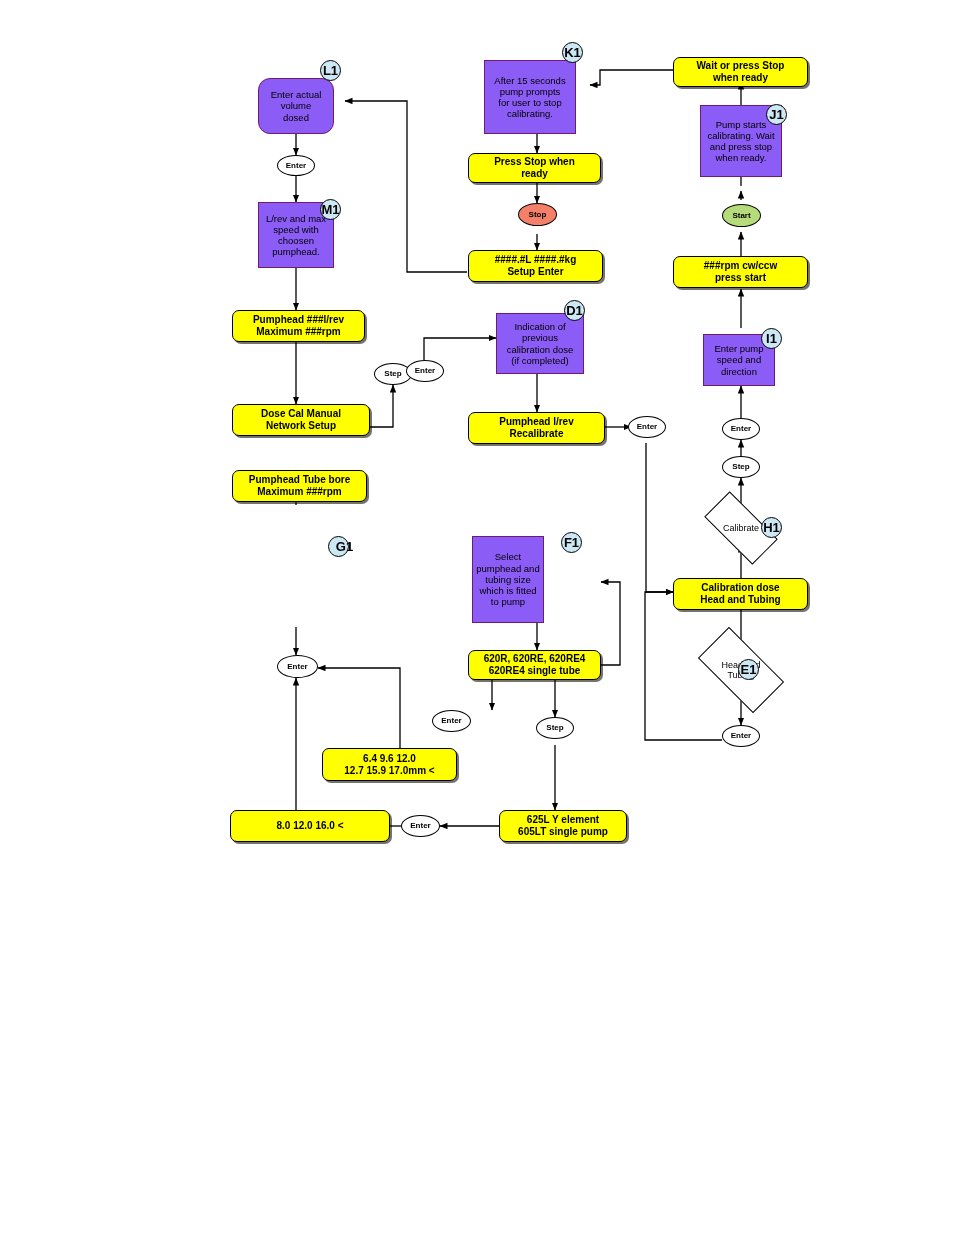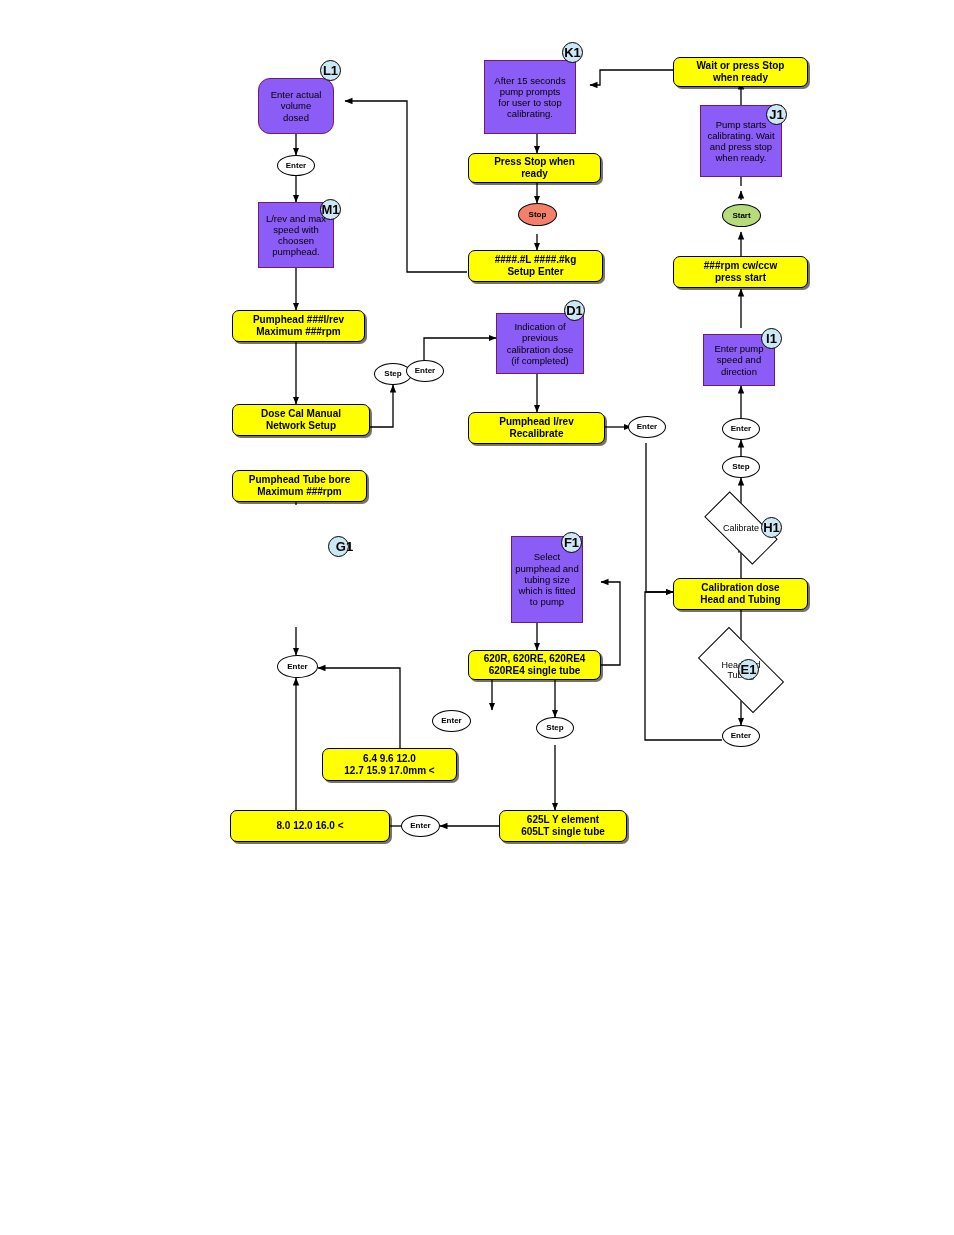--- a/index.html
+++ b/index.html
@@ -269,21 +269,21 @@
 
   <div class="node disp" style="left:468px; top:412px; width:137px; height:32px;">
     <span>Pumphead  l/rev
 Recalibrate</span>
   </div>
 
   <div class="node key" style="left:628px; top:416px; width:38px; height:22px;">
     <span>Enter</span>
   </div>
 
-  <div class="node proc" style="left:511px; top:536px; width:72px; height:87px;">
+  <div class="node proc" style="left:472px; top:536px; width:72px; height:87px;">
     <span>Select
 pumphead and
 tubing size
 which is fitted
 to pump</span>
   </div>
   <div class="badge" style="left:561px; top:532px;">F1</div>
 
   <div class="node disp" style="left:468px; top:650px; width:133px; height:30px;">
     <span>620R, 620RE, 620RE4
@@ -293,21 +293,21 @@
   <div class="node key" style="left:432px; top:710px; width:39px; height:22px;">
     <span>Enter</span>
   </div>
 
   <div class="node key" style="left:536px; top:717px; width:38px; height:22px;">
     <span>Step</span>
   </div>
 
   <div class="node disp" style="left:499px; top:810px; width:128px; height:32px;">
     <span>625L  Y element
-605LT single tube</span>
+605LT single pump</span>
   </div>
 
   <div class="node disp" style="left:673px; top:57px; width:135px; height:30px;">
     <span>Wait or press Stop
 when ready</span>
   </div>
 
   <div class="node proc" style="left:700px; top:105px; width:82px; height:72px;">
     <span>Pump starts
 calibrating. Wait

